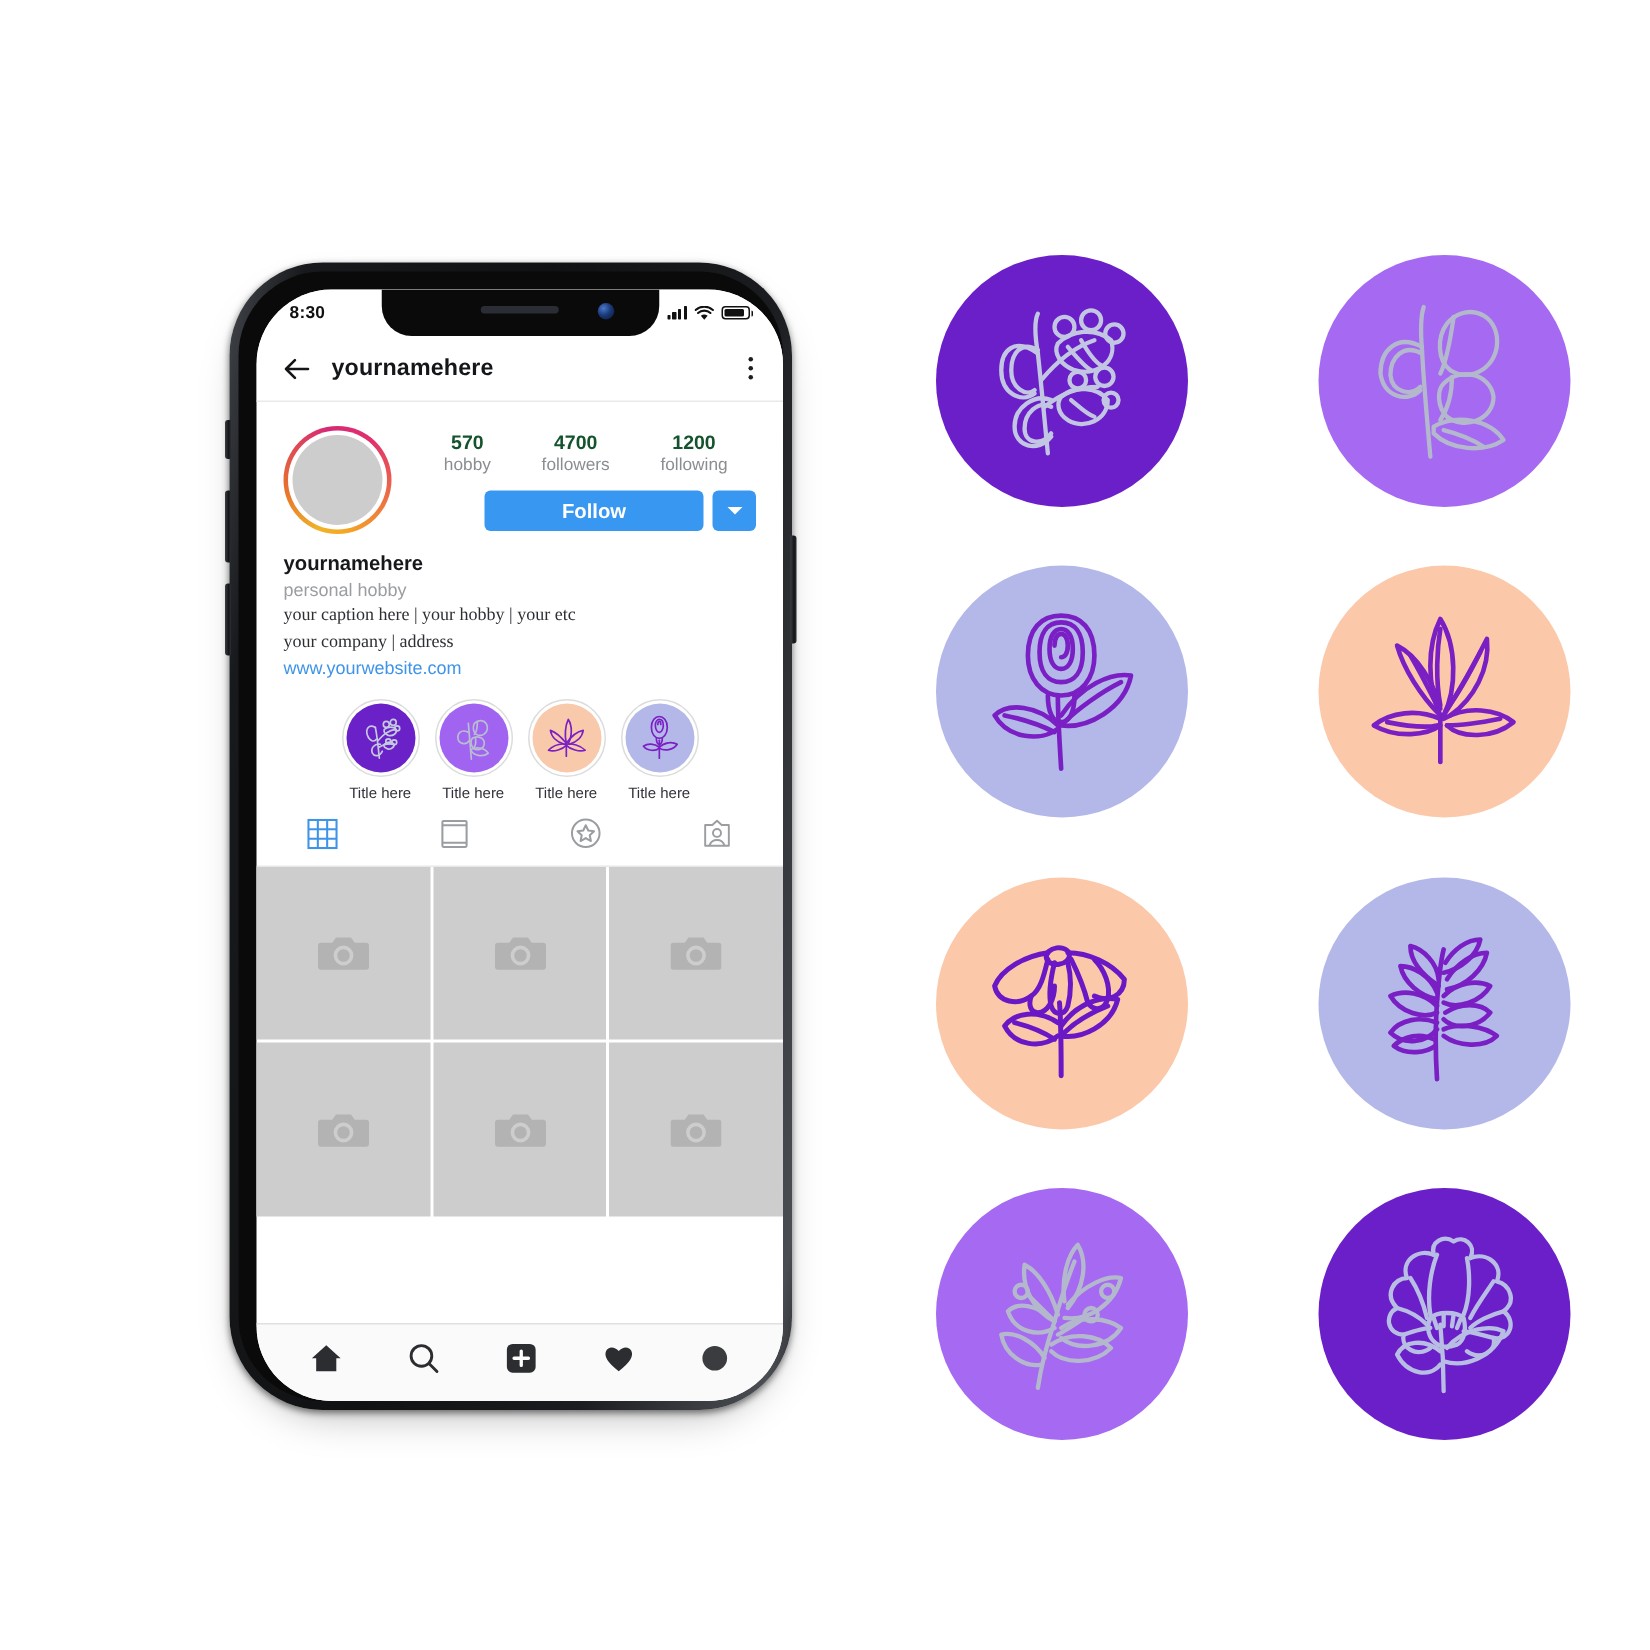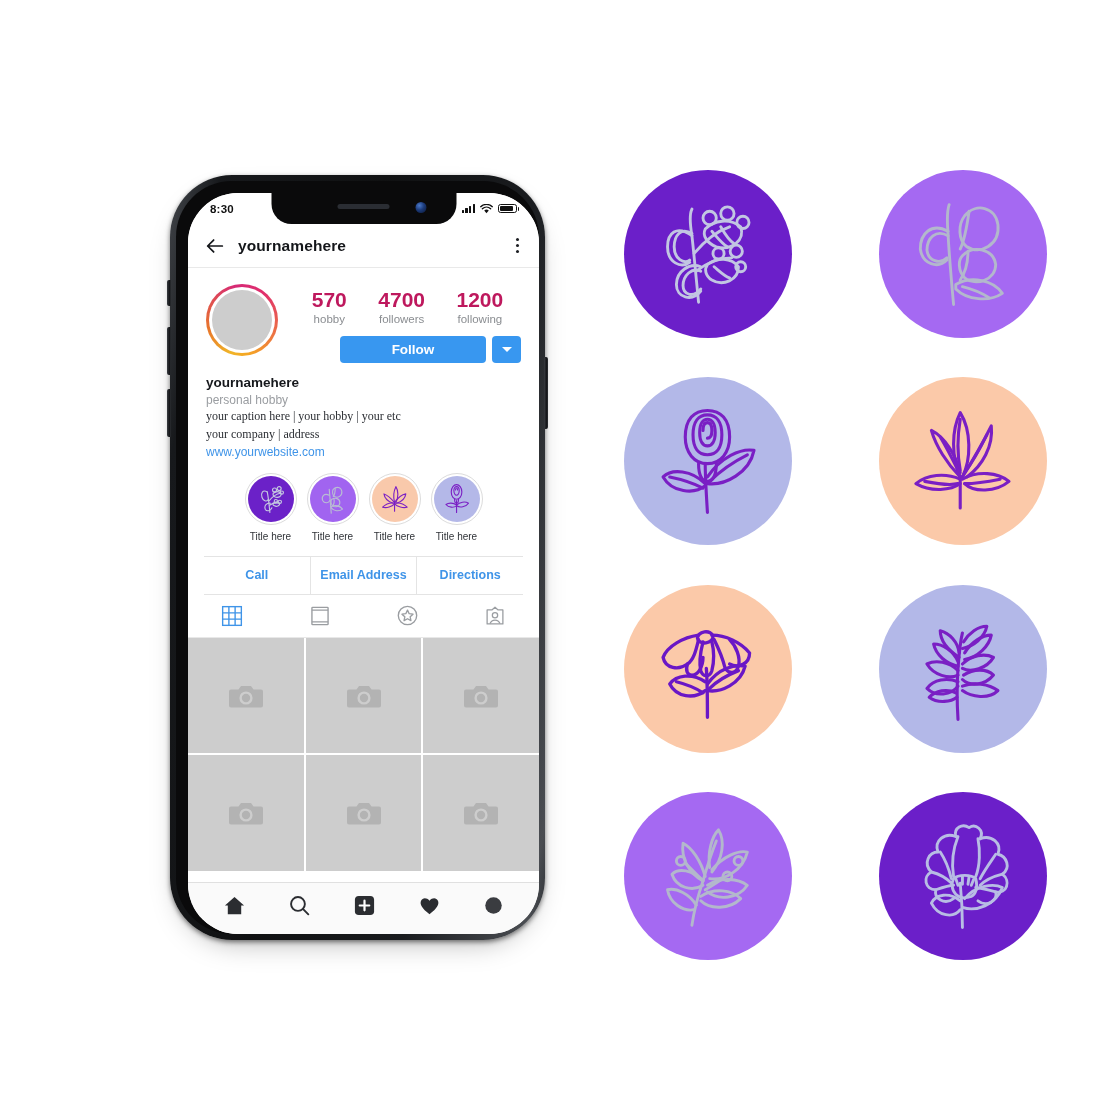--- a/index.html
+++ b/index.html
@@ -3,21 +3,21 @@
 <meta charset="utf-8">
 <style>
   html,body{margin:0;padding:0;}
   body{
     width:1100px;height:1100px;background:#ffffff;
     font-family:"Liberation Sans",sans-serif;
     overflow:hidden;position:relative;
   }
   
   #phone-mockup{
-    position:absolute;left:170px;top:175px;width:375px;height:765px;
+    position:absolute;left:153px;top:175px;width:375px;height:765px;
   }
   .phone-shadow{
     position:absolute;left:10px;top:22px;width:355px;height:745px;
     border-radius:58px;background:rgba(0,0,0,.30);
     filter:blur(14px);
   }
   .phone-frame{
     position:absolute;left:0;top:0;width:375px;height:765px;
     border-radius:62px;
     background:linear-gradient(100deg,#43464b 0%,#17191c 10%,#101112 42%,#1a1c1f 72%,#4a4d52 96%,#2a2c30 100%);
@@ -88,21 +88,21 @@
   .avatar-ring{
     width:72px;height:72px;border-radius:50%;flex:0 0 auto;
     background:conic-gradient(from 200deg,#f0b428 0deg,#e8762b 55deg,#d62976 150deg,#e1306c 200deg,#f5a623 330deg,#f0b428 360deg);
     display:flex;align-items:center;justify-content:center;
   }
   .avatar-inner{width:66px;height:66px;border-radius:50%;background:#fff;display:flex;align-items:center;justify-content:center;}
   .avatar-img{width:60px;height:60px;border-radius:50%;background:#cdcdcd;}
   .profile-right{flex:1;padding-top:4px;}
   .stats{display:flex;justify-content:space-around;padding:0 2px 0 4px;}
   .stat{text-align:center;}
-  .stat-num{font-size:21px;font-weight:700;color:#be185d;line-height:1.15;}
+  .stat-num{font-size:13px;font-weight:700;color:#14532d;line-height:1.15;}
   .stat-lbl{font-size:11.5px;color:#8a8d91;margin-top:1px;}
   .cta-row{display:flex;gap:6px;margin-top:11px;padding-left:48px;}
   .follow-btn{
     flex:1;height:27px;border-radius:4px;background:#3897f0;color:#fff;
     font-size:13.5px;font-weight:700;display:flex;align-items:center;justify-content:center;
     border:none;font-family:inherit;cursor:pointer;
   }
   .dropdown-btn{
     width:29px;height:27px;border-radius:4px;background:#3897f0;
     display:flex;align-items:center;justify-content:center;cursor:pointer;
@@ -335,25 +335,20 @@
                     <path d="M50 70 C60 60 76 58 86 64 C78 76 60 78 50 72"></path>
                   </g>
                 </svg>
               </div>
             </div>
             <div class="hl-title">Title here</div>
           </div>
 
         </div>
 
-        <div class="actions">
-          <div class="action">Call</div>
-          <div class="action">Email Address</div>
-          <div class="action">Directions</div>
-        </div>
 
         <div class="tabs">
           <div class="tab">
             <svg width="22" height="22" viewBox="0 0 24 24">
               <g stroke="#3f94e8" stroke-width="1.5" fill="none">
                 <rect x="1.8" y="1.8" width="20.4" height="20.4"></rect>
                 <path d="M8.6 1.8 V22.2 M15.4 1.8 V22.2 M1.8 8.6 H22.2 M1.8 15.4 H22.2"></path>
               </g>
             </svg>
           </div>

